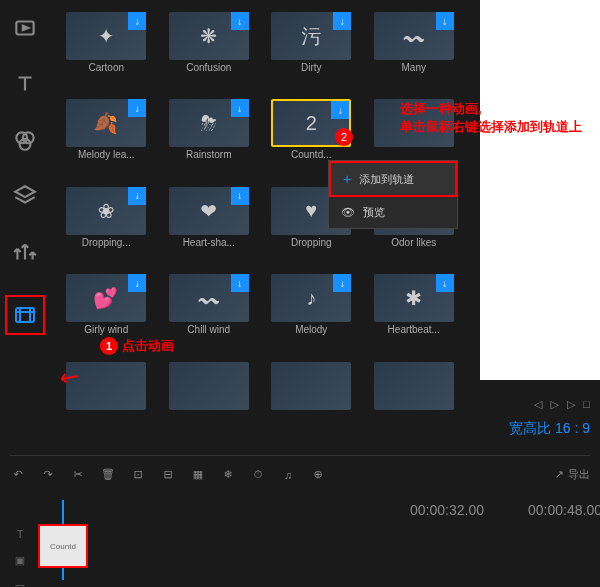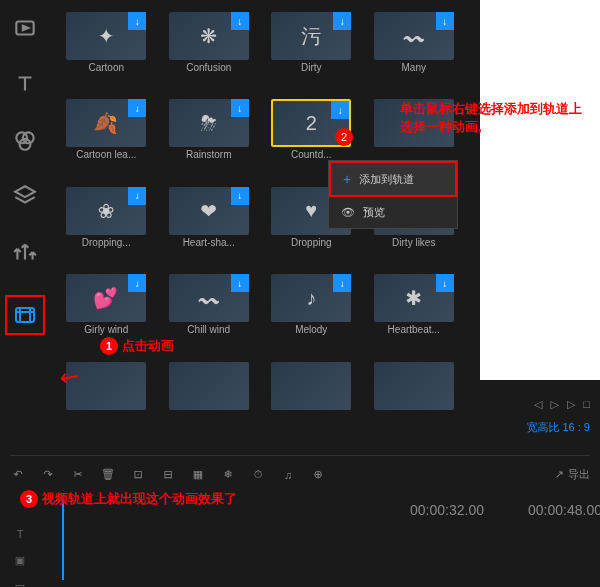--- a/index.html
+++ b/index.html
@@ -14,21 +14,21 @@
 .dl-badge{position:absolute;top:0;right:0;width:18px;height:18px;background:#1890ff;color:#fff;display:flex;align-items:center;justify-content:center;font-size:10px}
 .item-label{margin-top:2px;font-size:10px;color:#aaa;white-space:nowrap;overflow:hidden;text-overflow:ellipsis;max-width:80px}
 .context-menu{position:absolute;left:328px;top:160px;width:130px;background:#2a2a2a;border:1px solid #444;z-index:10}
 .menu-item{padding:8px 12px;display:flex;align-items:center;gap:8px;cursor:pointer;color:#ccc}
 .menu-item.highlighted{border:2px solid #ff0000;background:#333}
 .annotation{position:absolute;color:#ff0000;font-size:13px;font-weight:bold;z-index:20}
 .circle-num{display:inline-flex;width:18px;height:18px;background:#ff0000;color:#fff;border-radius:50%;align-items:center;justify-content:center;font-size:11px;margin-right:4px}
 .arrow{position:absolute;color:#ff0000;font-size:24px}
 .preview-panel{position:absolute;right:0;top:0;width:120px;height:380px;background:#fff}
 .preview-controls{position:absolute;right:10px;top:398px;display:flex;gap:8px;color:#888}
-.aspect{position:absolute;right:10px;top:420px;color:#888;font-size:11px}
+.aspect{position:absolute;right:10px;top:420px;color:#888;font-size:14px}
 .aspect span{color:#1890ff}
 .toolbar{position:absolute;left:10px;top:455px;right:10px;height:30px;display:flex;align-items:center;gap:14px;color:#888;border-top:1px solid #333;padding-top:8px}
 .tool-icon{width:16px;height:16px;display:flex;align-items:center;justify-content:center}
 .export-btn{margin-left:auto;display:flex;align-items:center;gap:4px}
 .timeline{position:absolute;left:0;top:490px;right:0;bottom:0;background:#1a1a1a}
 .ruler{position:absolute;left:50px;right:10px;top:12px;height:16px;display:flex;color:#888;font-size:14px}
 .ruler-mark{position:absolute}
 .playhead{position:absolute;left:62px;top:10px;width:2px;height:80px;background:#1890ff}
 .track-area{position:absolute;left:10px;top:32px;right:10px}
 .track-row{height:24px;display:flex;align-items:center;gap:6px;margin-bottom:2px}
@@ -89,21 +89,21 @@
     <div class="grid-item">
       <div class="thumb">污<div class="dl-badge">↓</div></div>
       <div class="item-label">Dirty</div>
     </div>
     <div class="grid-item">
       <div class="thumb">〰<div class="dl-badge">↓</div></div>
       <div class="item-label">Many</div>
     </div>
     <div class="grid-item">
       <div class="thumb">🍂<div class="dl-badge">↓</div></div>
-      <div class="item-label">Cartoon lea...</div>
+      <div class="item-label">Melody lea...</div>
     </div>
     <div class="grid-item">
       <div class="thumb">⛈<div class="dl-badge">↓</div></div>
       <div class="item-label">Rainstorm</div>
     </div>
     <div class="grid-item">
       <div class="thumb selected">2<div class="dl-badge">↓</div></div>
       <div class="item-label">Countd...</div>
     </div>
     <div class="grid-item">
@@ -117,21 +117,21 @@
     <div class="grid-item">
       <div class="thumb">❤<div class="dl-badge">↓</div></div>
       <div class="item-label">Heart-sha...</div>
     </div>
     <div class="grid-item">
       <div class="thumb">♥<div class="dl-badge">↓</div></div>
       <div class="item-label">Dropping</div>
     </div>
     <div class="grid-item">
       <div class="thumb">👍<div class="dl-badge">↓</div></div>
-      <div class="item-label">Dirty likes</div>
+      <div class="item-label">Odor likes</div>
     </div>
     <div class="grid-item">
       <div class="thumb">💕<div class="dl-badge">↓</div></div>
       <div class="item-label">Girly wind</div>
     </div>
     <div class="grid-item">
       <div class="thumb">〰<div class="dl-badge">↓</div></div>
       <div class="item-label">Chill wind</div>
     </div>
     <div class="grid-item">
@@ -182,22 +182,22 @@
   <span>宽高比</span>
   <span>16 : 9</span>
 </div>
 
 <div class="annotation" style="left:100px;top:337px">
   <span class="circle-num">1</span><span>点击动画</span>
 </div>
 <div class="arrow" style="left:60px;top:363px;transform:rotate(35deg)">↙</div>
 
 <div class="annotation" style="left:400px;top:100px;text-align:left">
+  <div>选择一种动画,</div>
   <div>单击鼠标右键选择添加到轨道上</div>
-  <div>选择一种动画,</div>
 </div>
 <div style="position:absolute;left:335px;top:128px"><span class="circle-num">2</span></div>
 
 <div class="toolbar">
   <span class="tool-icon">↶</span>
   <span class="tool-icon">↷</span>
   <span class="tool-icon">✂</span>
   <span class="tool-icon">🗑</span>
   <span class="tool-icon">⊡</span>
   <span class="tool-icon">⊟</span>
@@ -206,33 +206,33 @@
   <span class="tool-icon">⏱</span>
   <span class="tool-icon">♫</span>
   <span class="tool-icon">⊕</span>
   <span class="export-btn">
     <span>↗</span>
     <span>导出</span>
   </span>
 </div>
 
 <div class="timeline">
-  <div class="annotation" style="left:20px;top:0px">
-    <span class="circle-num">3</span><span>视频轨道上就出现这个动画效果了</span>
-  </div>
   <div class="ruler">
     <span class="ruler-mark" style="left:360px">00:00:32.00</span>
     <span class="ruler-mark" style="left:478px">00:00:48.00</span>
   </div>
   <div class="playhead"></div>
   <div class="track-area">
     <div class="track-row">
         <span class="track-icon">T</span>
       </div>
     <div class="track-row">
         <span class="track-icon">▣</span>
       </div>
     <div class="track-row">
         <span class="track-icon">▭</span>
       </div>
 
   </div>
+  <div class="clip">
+      <span>Countd</span>
+    </div>
 </div>
 
 </body></html>

